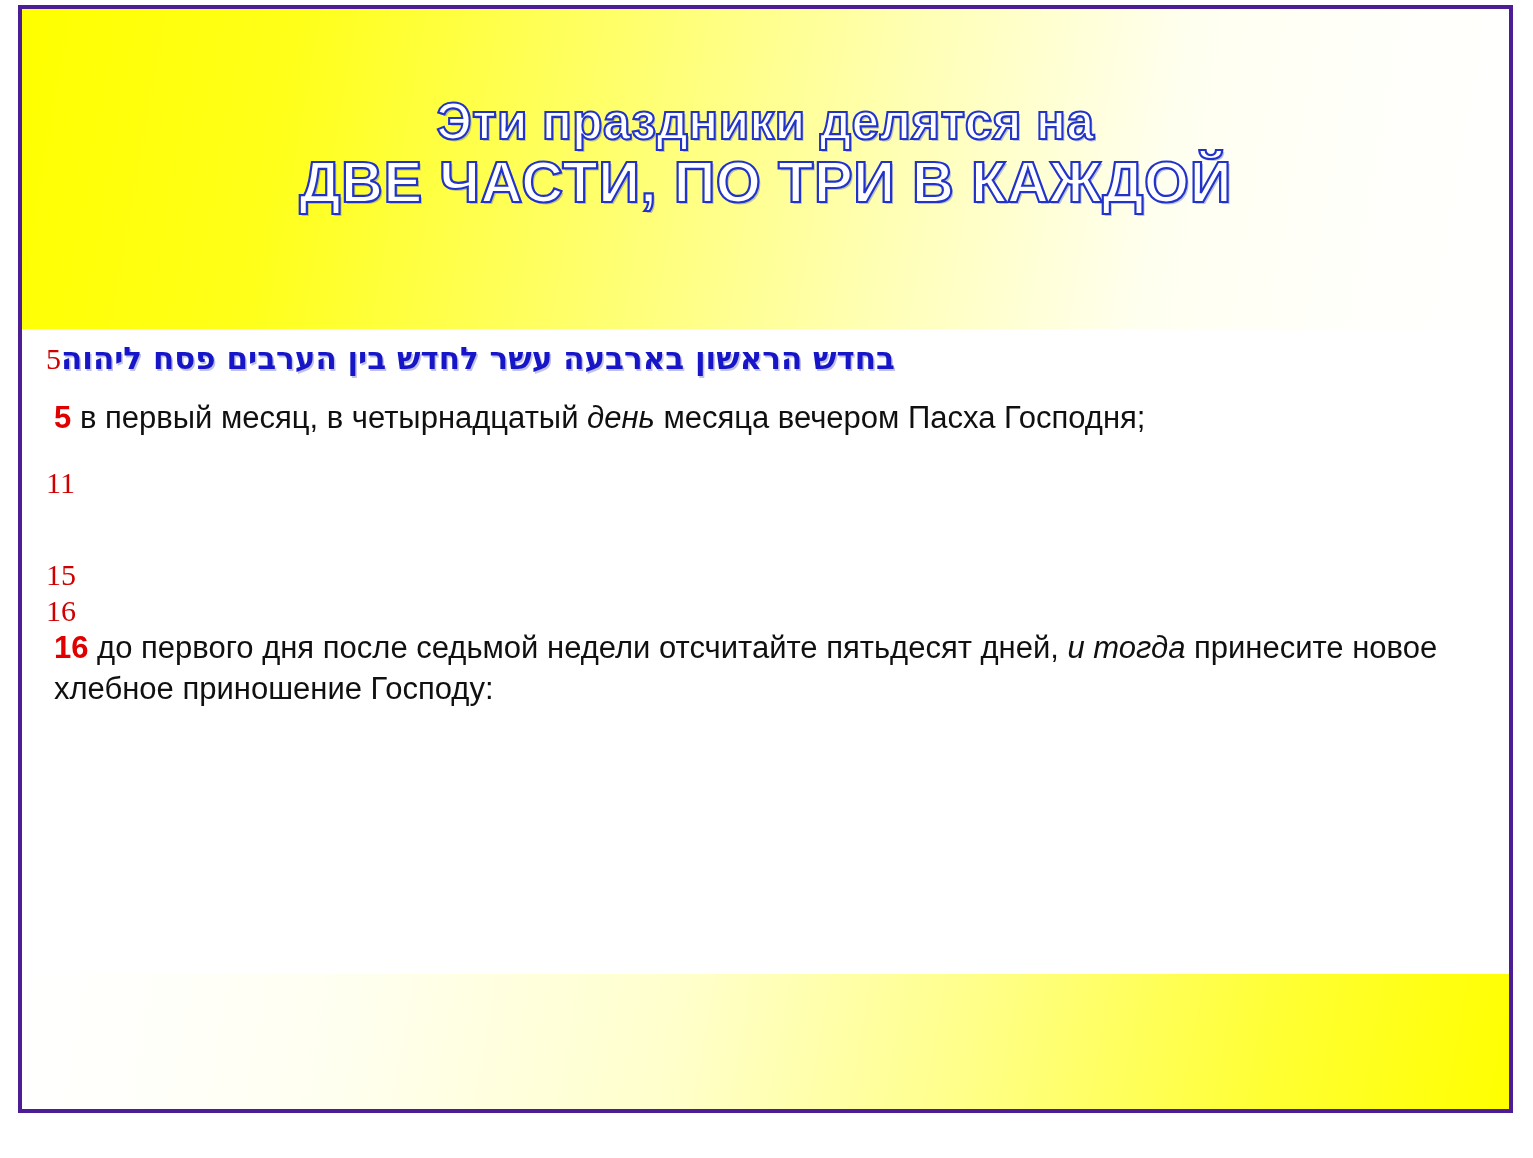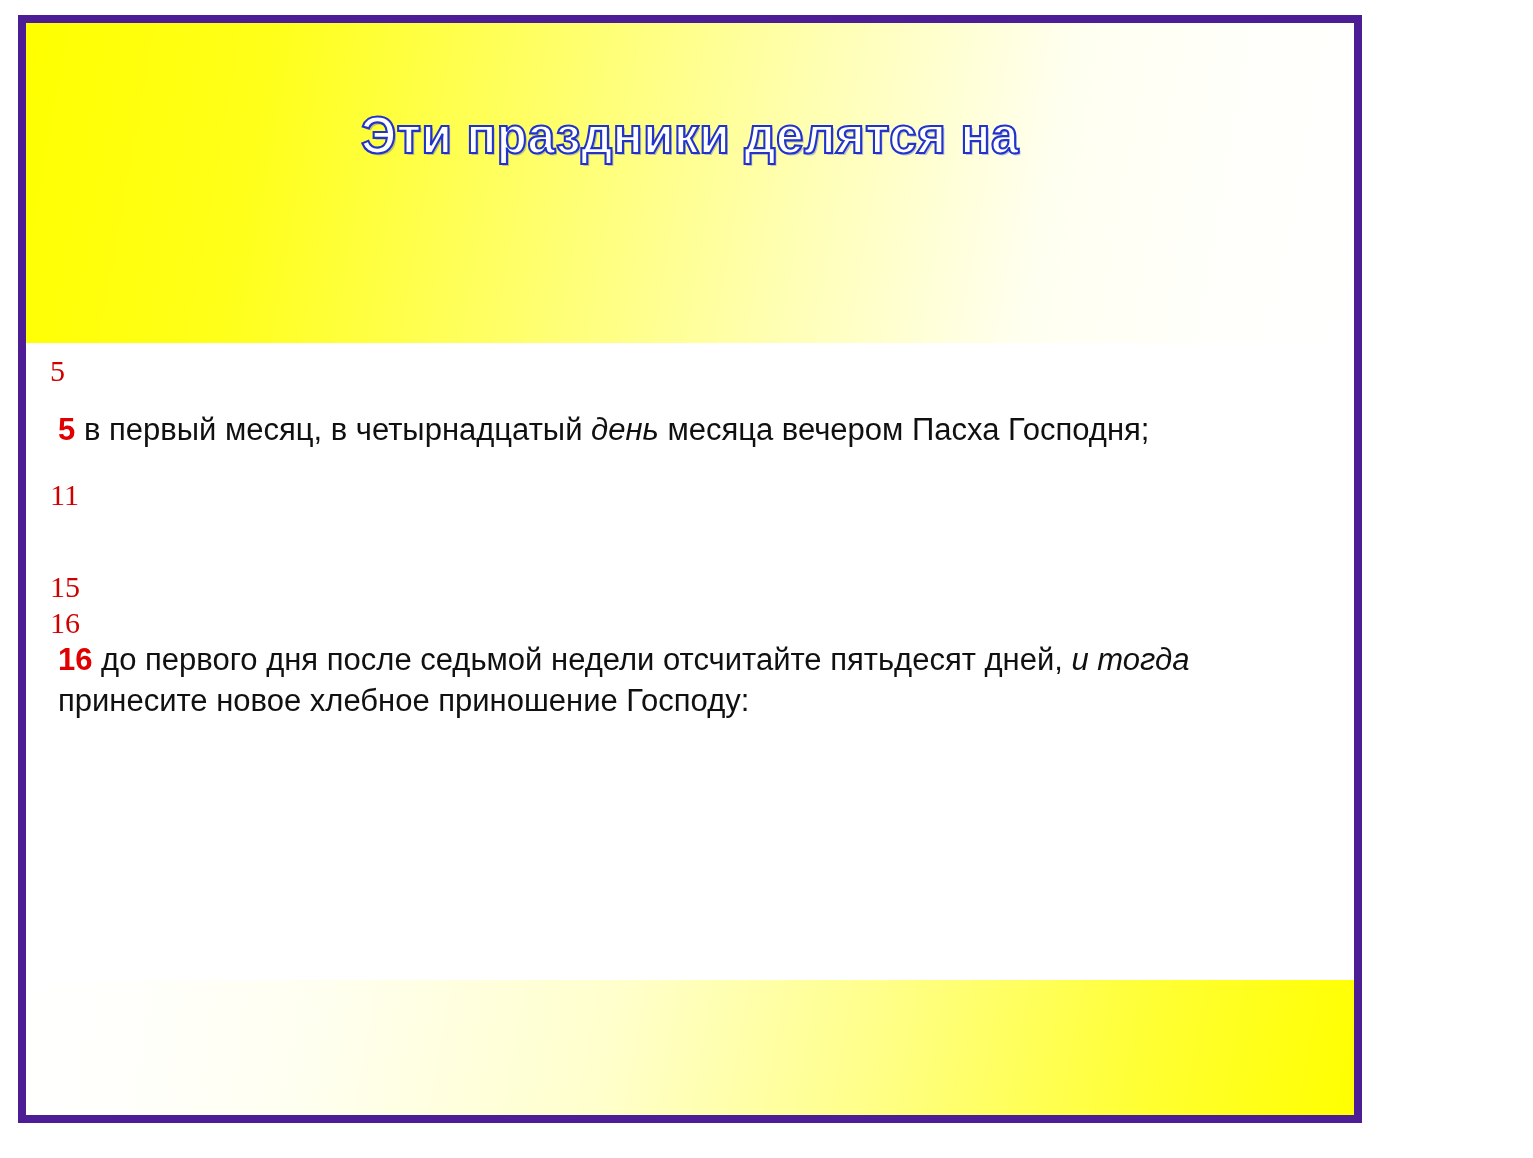--- a/index.html
+++ b/index.html
@@ -11,24 +11,24 @@
     width: 1533px;
     height: 1158px;
     font-family: "Liberation Sans", sans-serif;
     overflow: hidden;
   }
 
   
   .slide {
     position: absolute;
     left: 18px;
-    top: 15px;
-    width: 1344px;
+    top: 5px;
+    width: 1495px;
     height: 1108px;
-    border: 8px solid #4c1d95;
+    border: 4px solid #4c1d95;
     background: #ffffff;
     box-sizing: border-box;
     overflow: hidden;
   }
 
   
   .band {
     position: absolute;
     left: 0;
     width: 100%;
@@ -164,26 +164,28 @@
 </head>
 <body>
 
 <div class="slide">
 
   <div class="band band-top"></div>
   <div class="band band-bottom"></div>
 
   <div class="title-wrap">
     <span class="title-line title-line-1">Эти праздники делятся на</span>
+    <span class="title-line title-line-2">ДВЕ ЧАСТИ, ПО ТРИ В КАЖДОЙ</span>
   </div>
 
   <div class="content">
 
     <div class="heb-row heb-row-5">
       <span class="heb-num">5</span>
+      <span class="heb-text">בחדש הראשון בארבעה עשר לחדש בין הערבים פסח ליהוה</span>
     </div>
 
     <div class="rus-block rus-5">
       <span class="rus-num">5</span>
       <span>в первый месяц, в четырнадцатый </span><span class="rus-i">день</span><span> месяца вечером Пасха Господня;</span>
     </div>
 
     <div class="heb-row heb-row-11">
       <span class="heb-num">11</span>
     </div>

